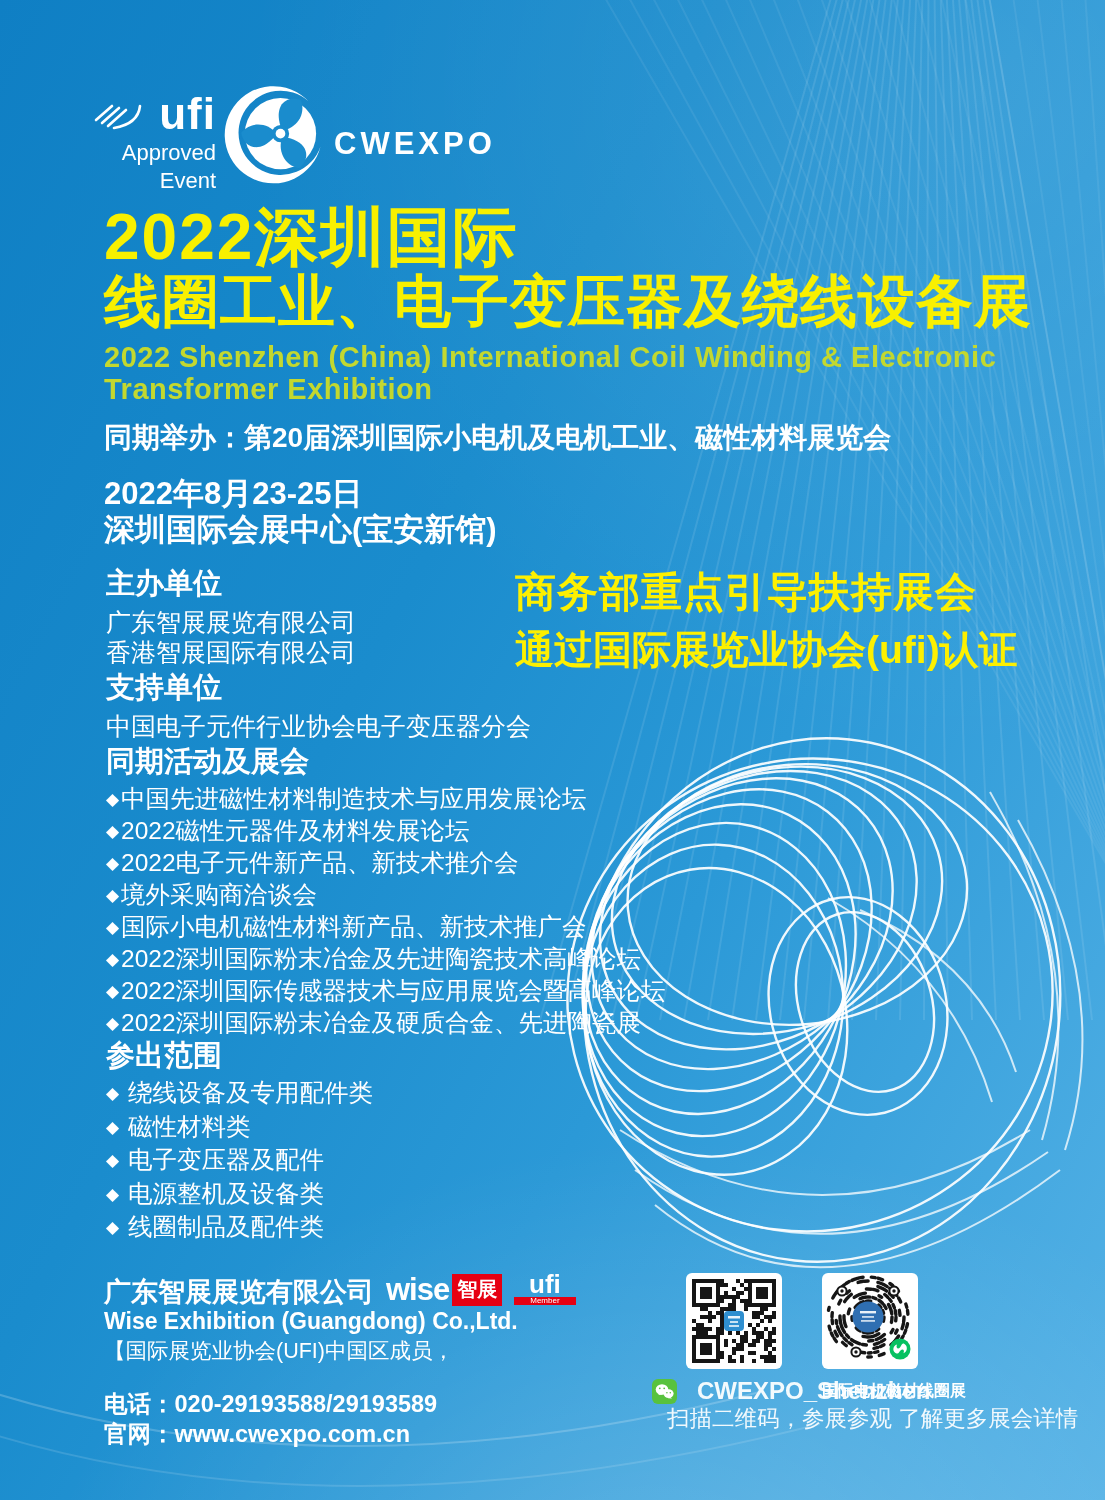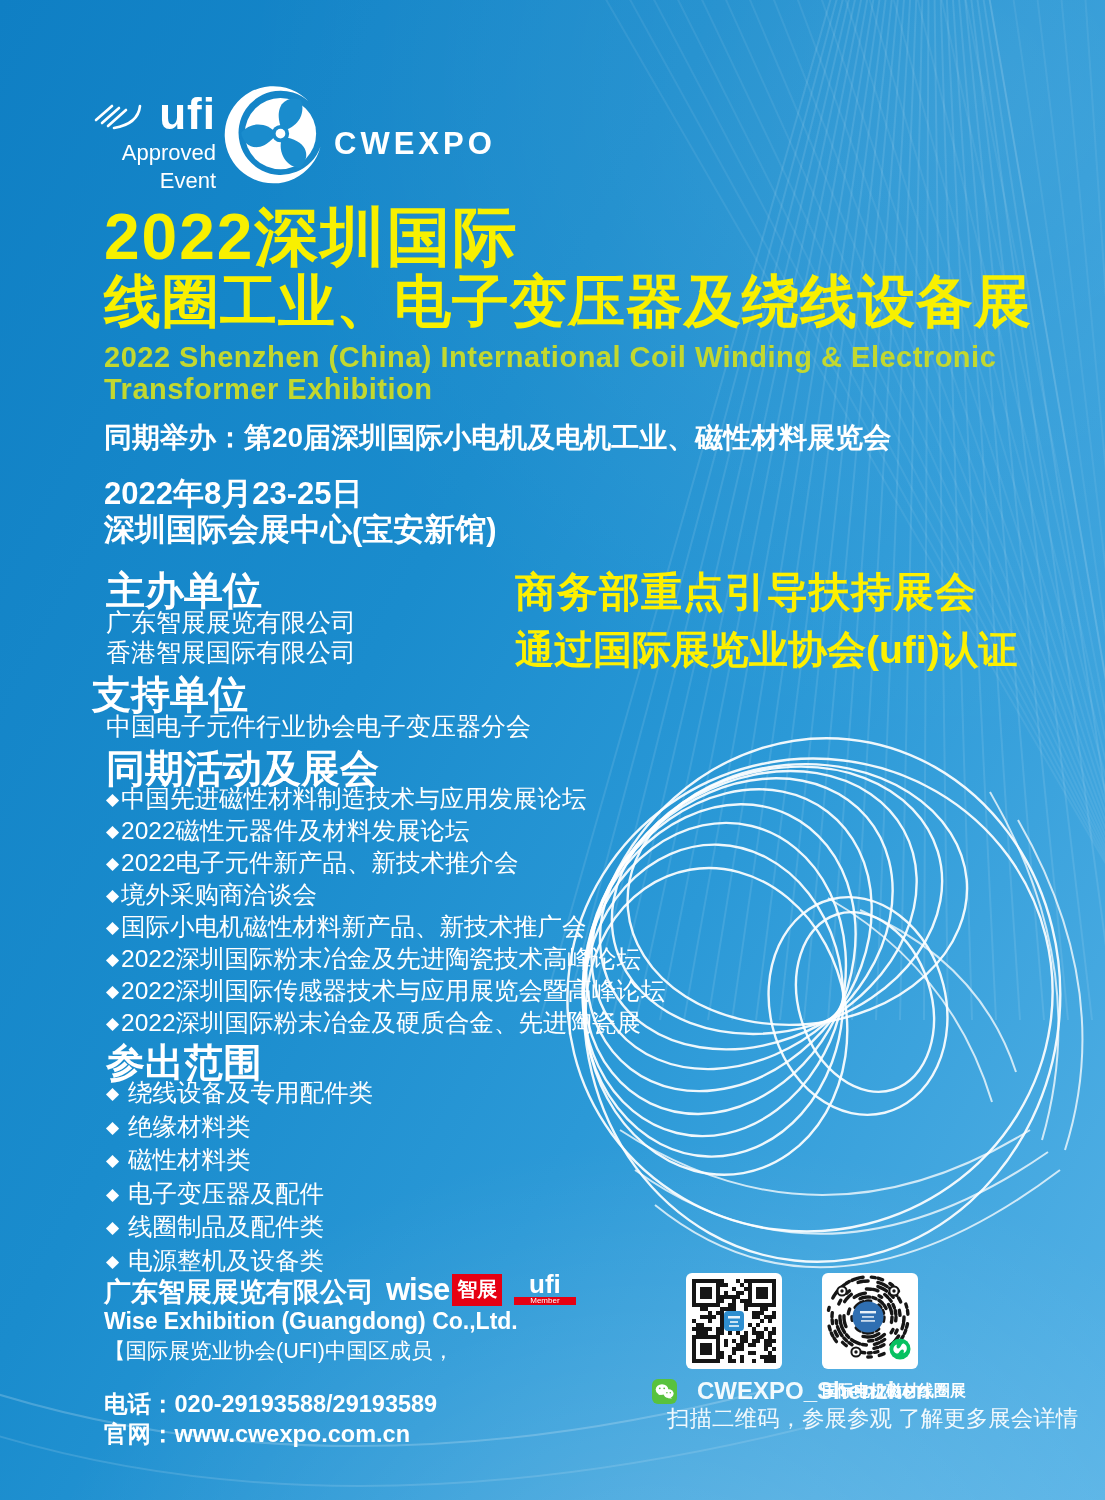--- a/index.html
+++ b/index.html
@@ -27,25 +27,25 @@
   .cw-word{left:334px; top:126px; font-size:31px; font-weight:800; color:#fff; letter-spacing:4px;}
 
   .title1{left:104px; top:194px; font-size:64px; font-weight:900; letter-spacing:2px;}
   .title2{left:104px; top:264px; font-size:57px; font-weight:900; letter-spacing:1px;}
   .en1{left:104px; top:341px; font-size:29px; font-weight:600; letter-spacing:.5px;}
   .en2{left:104px; top:373px; font-size:29px; font-weight:600; letter-spacing:.5px;}
   .concurrent{left:104px; top:419px; font-size:28px; font-weight:800;}
   .date{left:104px; top:473px; font-size:31px; font-weight:800;}
   .venue{left:104px; top:509px; font-size:31px; font-weight:800;}
 
-  .sec-h{font-size:39px; font-weight:800; color:#fff;}
+  .sec-h{font-size:29px; font-weight:800; color:#fff;}
   .org-h{left:106px; top:564px;}
   .org-i1{left:106px; top:606px; font-size:25px;}
   .org-i2{left:106px; top:636px; font-size:25px;}
-  .sup-h{left:92px; top:668px;}
+  .sup-h{left:106px; top:668px;}
   .sup-i1{left:106px; top:710px; font-size:25px;}
 
   .slogan1{left:515px; top:565px; font-size:41px; font-weight:900; letter-spacing:1px;}
   .slogan2{left:515px; top:623px; font-size:39px; font-weight:900;}
 
   .act-h{left:106px; top:742px;}
   .list{left:106px; top:783px; margin:0; padding:0; list-style:none; color:#fff;}
   .list li{font-size:24.5px; font-weight:500; line-height:31px; white-space:nowrap;}
   .scope-h{left:106px; top:1036px;}
   .scope-list{top:1077px;}
@@ -222,25 +222,24 @@
     <li><span class="bullet">◆</span><span>境外采购商洽谈会</span></li>
     <li><span class="bullet">◆</span><span>国际小电机磁性材料新产品、新技术推广会</span></li>
     <li><span class="bullet">◆</span><span>2022深圳国际粉末冶金及先进陶瓷技术高峰论坛</span></li>
     <li><span class="bullet">◆</span><span>2022深圳国际传感器技术与应用展览会暨高峰论坛</span></li>
     <li><span class="bullet">◆</span><span>2022深圳国际粉末冶金及硬质合金、先进陶瓷展</span></li>
   </ul>
 
   <div class="abs sec-h scope-h">参出范围</div>
   <ul class="abs list scope-list">
     <li><span class="bullet">◆</span><span>绕线设备及专用配件类</span></li>
-    <li><span class="bullet">◆</span><span>绝缘材料类</span></li>
     <li><span class="bullet">◆</span><span>磁性材料类</span></li>
     <li><span class="bullet">◆</span><span>电子变压器及配件</span></li>
+    <li><span class="bullet">◆</span><span>电源整机及设备类</span></li>
     <li><span class="bullet">◆</span><span>线圈制品及配件类</span></li>
-    <li><span class="bullet">◆</span><span>电源整机及设备类</span></li>
   </ul>
 
   <div class="abs f-company white">
     <span>广东智展展览有限公司</span>
     <span class="wise-logo"><span class="wise-word">wise</span><span class="wise-cn">智展</span></span>
     <span class="ufimem"><span class="uw">ufi</span><span class="um">Member</span></span>
   </div>
   <div class="abs f-en white">Wise Exhibition (Guangdong) Co.,Ltd.</div>
   <div class="abs f-cred1 white">【国际展览业协会(UFI)中国区成员，</div>
   <div class="abs f-phone white"><span>电话：</span><span>020-29193588/29193589</span></div>

